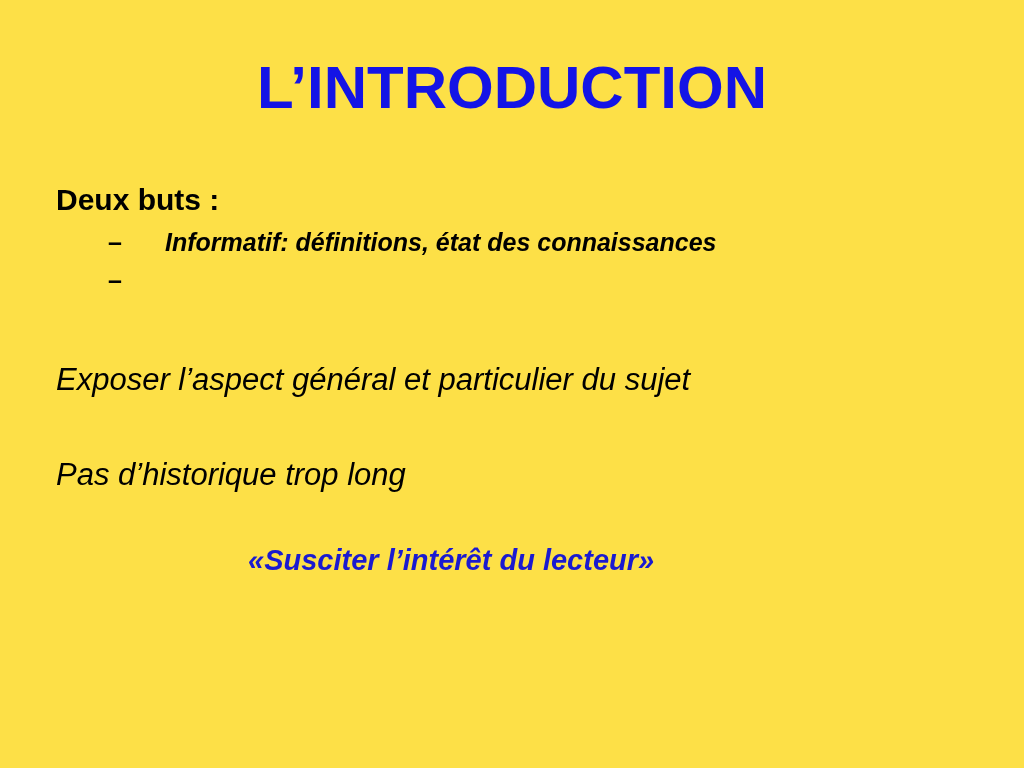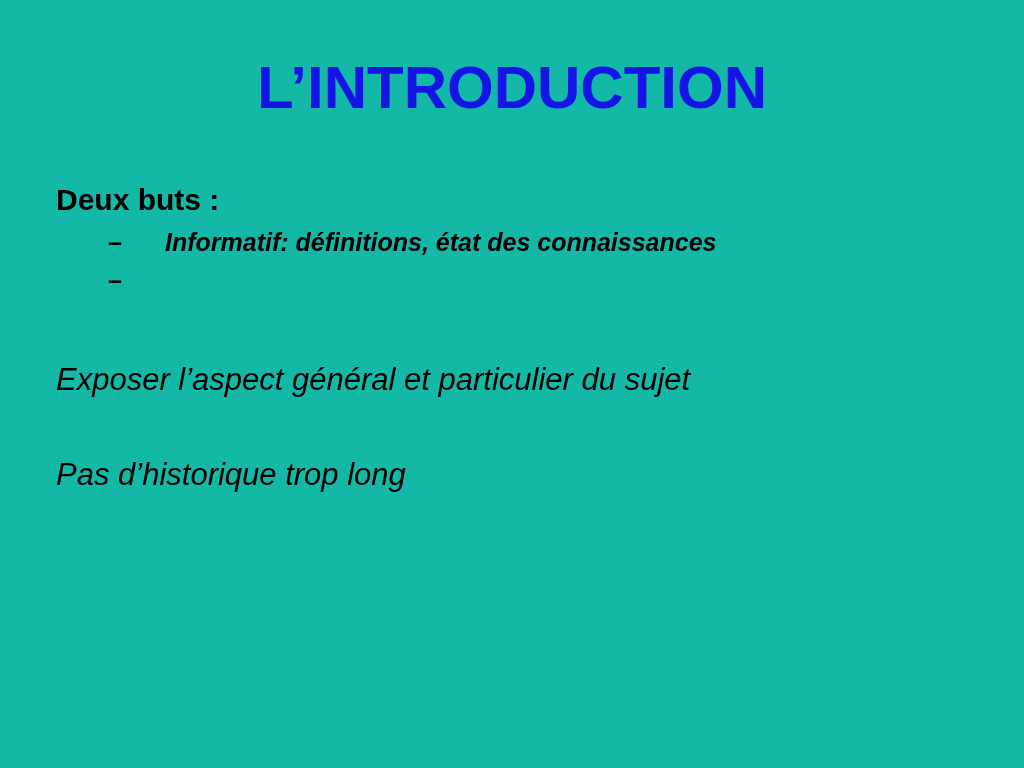--- a/index.html
+++ b/index.html
@@ -11,21 +11,21 @@
     width: 1024px;
     height: 768px;
     font-family: "Liberation Sans", sans-serif;
     color: #000000;
     overflow: hidden;
   }
   .slide {
     position: relative;
     width: 1024px;
     height: 768px;
-    background: #14b8a6;
+    background: #fde047;
     box-sizing: border-box;
   }
   .slide-title {
     position: absolute;
     top: 56px;
     left: 0;
     width: 1024px;
     text-align: center;
     font-size: 60px;
     font-weight: bold;
@@ -120,15 +120,16 @@
     <div class="gap-lg"></div>
 
     <p class="para">Exposer l’aspect général et particulier du sujet</p>
 
     <div class="gap-md"></div>
 
     <p class="para">Pas d’historique trop long</p>
 
     <div class="gap-sm"></div>
 
+    <p class="quote">«Susciter l’intérêt du lecteur»</p>
 
   </div>
 </div>
 
 </body></html>

